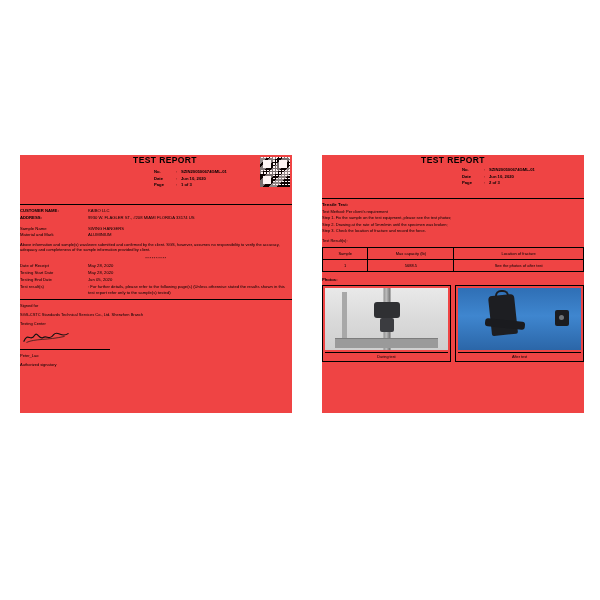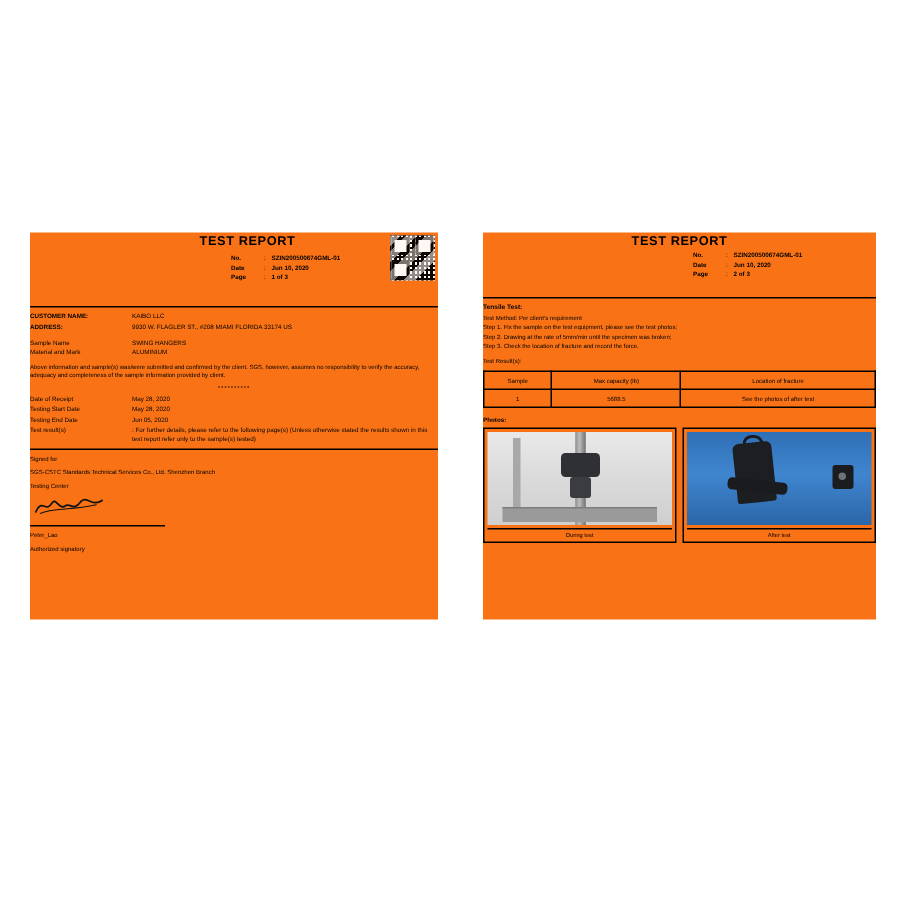--- a/index.html
+++ b/index.html
@@ -12,21 +12,21 @@
   }
   .page {
     position: relative;
     width: 600px;
     height: 600px;
     background: #ffffff;
     overflow: hidden;
   }
   .doc {
     position: absolute;
-    background: #f97316;
+    background: #ef4444;
   }
   .doc-left { left: 20px;  top: 155px; width: 272px; height: 258px; }
   .doc-right { left: 322px; top: 155px; width: 262px; height: 258px; }
 
   .rep-title {
     text-align: center;
     font-size: 8.5px;
     font-weight: bold;
     letter-spacing: 0.4px;
     color: #000;

